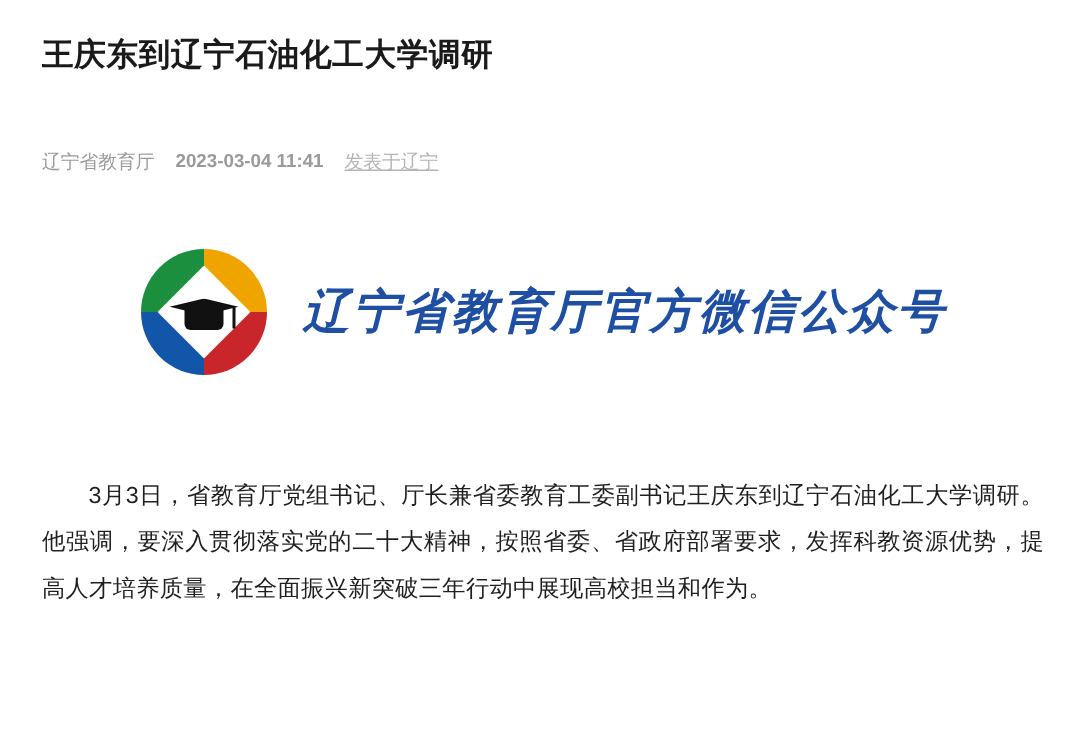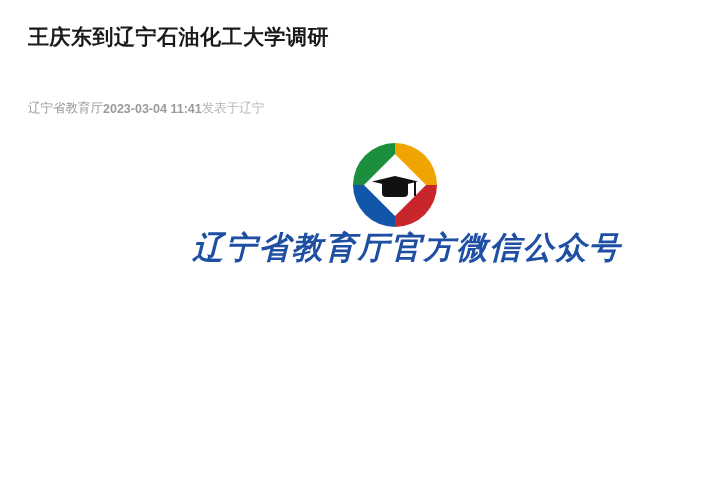--- a/index.html
+++ b/index.html
@@ -22,49 +22,50 @@
   .article-title {
     font-size: 21px;
     font-weight: bold;
     color: #1a1a1a;
     letter-spacing: 0.5px;
     line-height: 30px;
     margin: 0 0 18px 0;
   }
   .meta-row {
     display: flex;
-    align-items: center;
+    align-items: flex-start;
+    gap: 14px;
     font-size: 12.5px;
     color: #9a9a9a;
     margin-bottom: 26px;
     margin-top: 48px;
   }
   .meta-source {
     color: #9a9a9a;
   }
   .meta-date {
     color: #9a9a9a;
     font-weight: bold;
   }
   .meta-location {
     color: #b5b5b5;
+    text-decoration: underline;
   }
 
   
   .banner {
     width: 668px;
     margin: 0 auto;
     height: 130px;
     position: relative;
     display: flex;
     align-items: center;
     justify-content: flex-start;
     padding-left: 66px;
     box-sizing: border-box;
-    flex-direction: column;
   }
   .logo {
     position: relative;
     width: 84px;
     height: 84px;
     flex: 0 0 84px;
   }
   .logo .quad {
     position: absolute;
     width: 42px;
@@ -163,13 +164,14 @@
         <div class="cap-body"></div>
         <div class="cap-tassel"></div>
       </div>
     </div>
     <div class="banner-text">辽宁省教育厅官方微信公众号</div>
   </div>
 
 </div>
 
 <div class="body-copy">
+  <p>3月3日，省教育厅党组书记、厅长兼省委教育工委副书记王庆东到辽宁石油化工大学调研。他强调，要深入贯彻落实党的二十大精神，按照省委、省政府部署要求，发挥科教资源优势，提高人才培养质量，在全面振兴新突破三年行动中展现高校担当和作为。</p>
 </div>
 
 </body></html>

